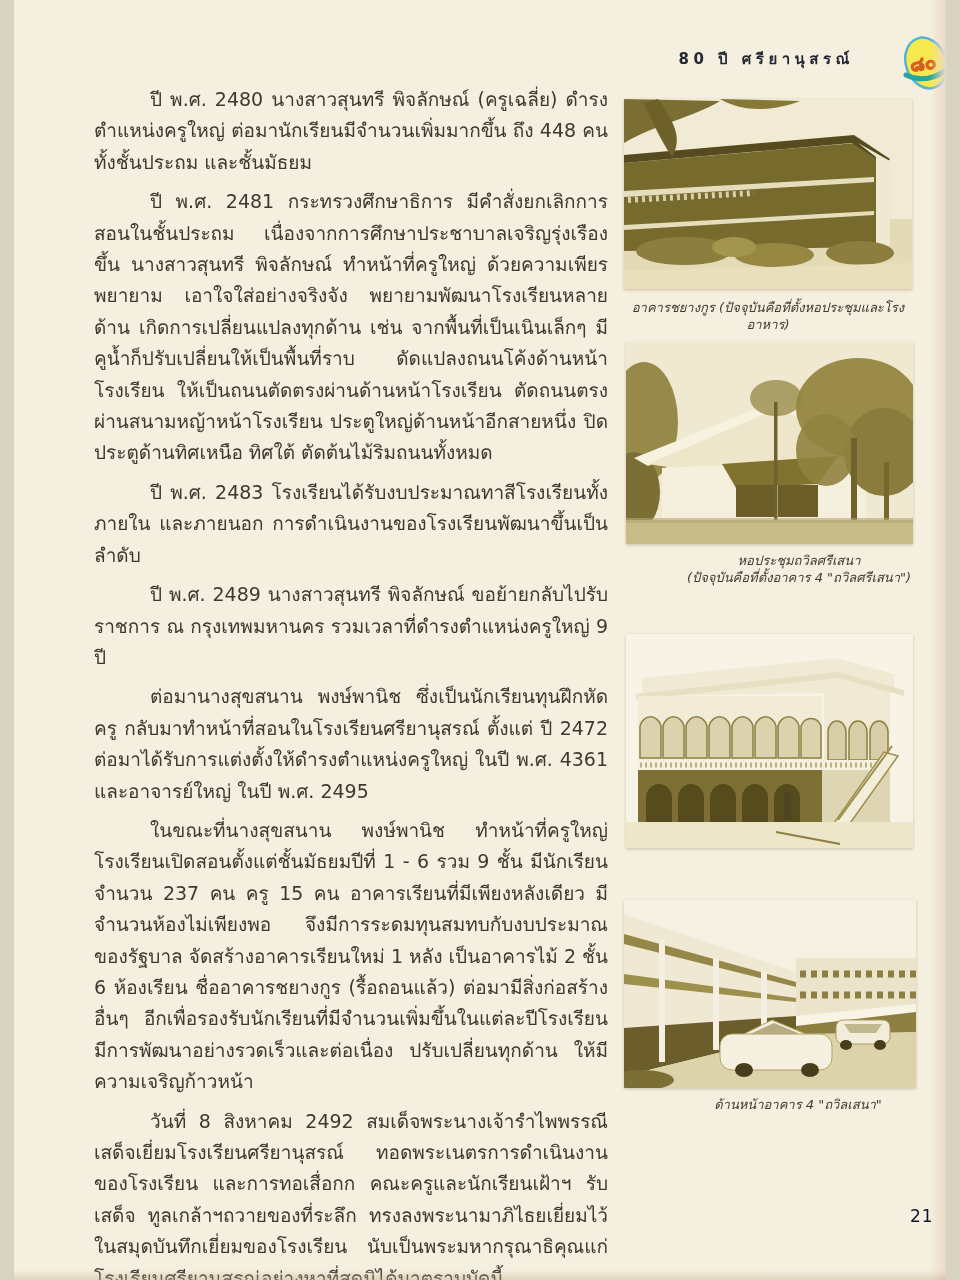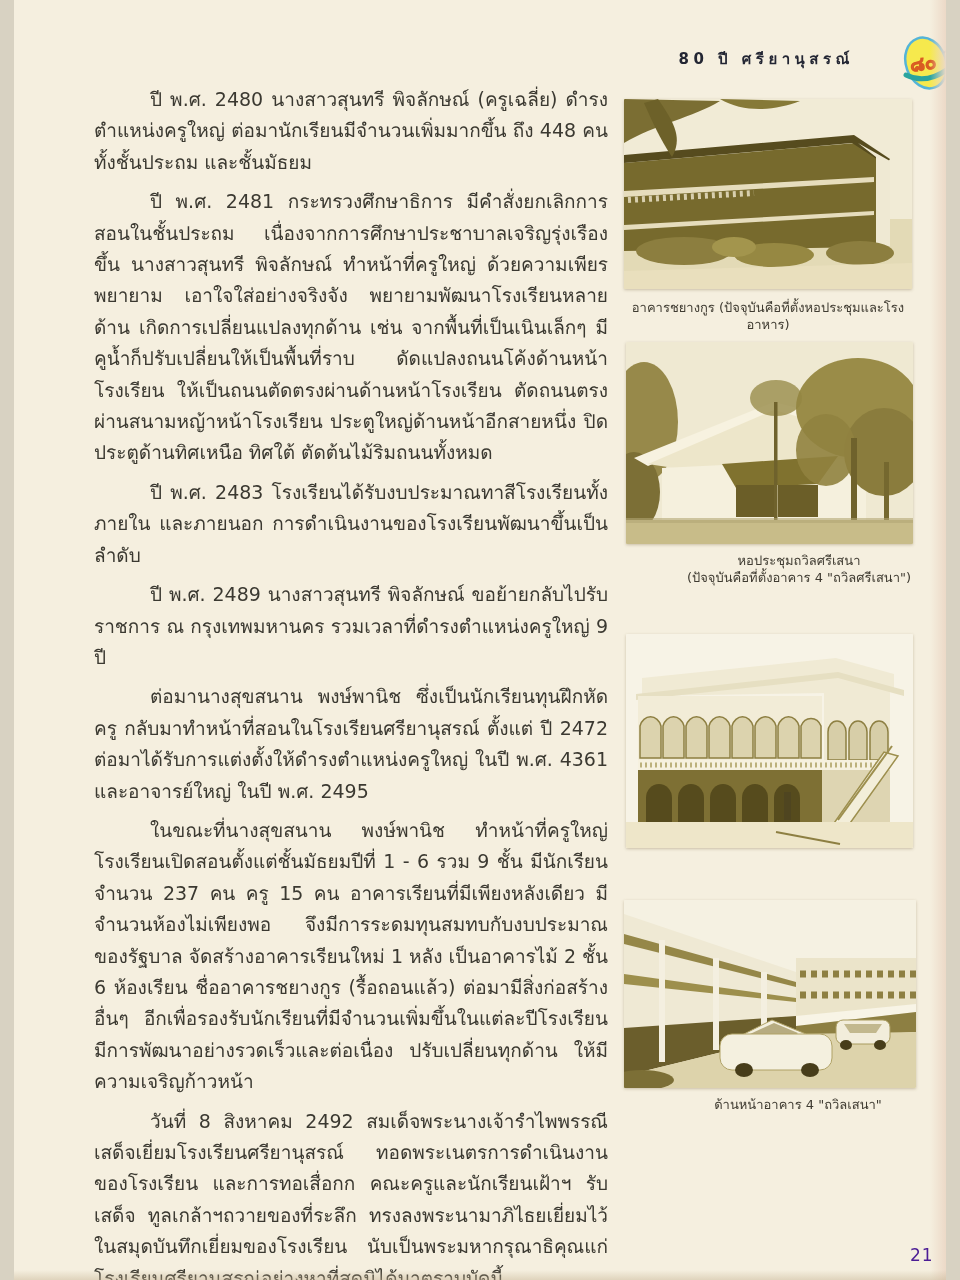--- a/index.html
+++ b/index.html
@@ -30,27 +30,28 @@
     position:absolute;left:80px;top:84px;width:530px;
     font-size:19px;line-height:31.4px;color:#3b3931;
     text-align:justify;
   }
   .text-col p{margin:0 16px 8px 0;text-indent:56px;}
   figure{position:absolute;margin:0;padding:0;}
   figure svg{display:block;box-shadow:0 1px 3px rgba(120,100,60,.35);border-radius:1px;}
   .caption{
     position:absolute;font-size:13px;line-height:17px;color:#3f3b31;
     text-align:center;
+    font-style:italic;
   }
   .cap1{left:608px;top:299px;width:292px;}
   .cap2{left:640px;top:552px;width:290px;text-align:center;}
   .cap4{left:642px;top:1096px;width:284px;}
   .page-number{
     position:absolute;left:896px;top:1206px;
-    font-size:17px;color:#4c1d95;letter-spacing:1px;margin-top:39px;
+    font-size:17px;color:#0f172a;letter-spacing:1px;
   }
   .scan-mark{
     position:absolute;left:938px;top:1190px;width:10px;height:20px;
     background:#eba9a0;border-radius:6px 0 0 6px;opacity:.8;
   }
 </style>
 </head>
 <body>
 
 <div class="page">

